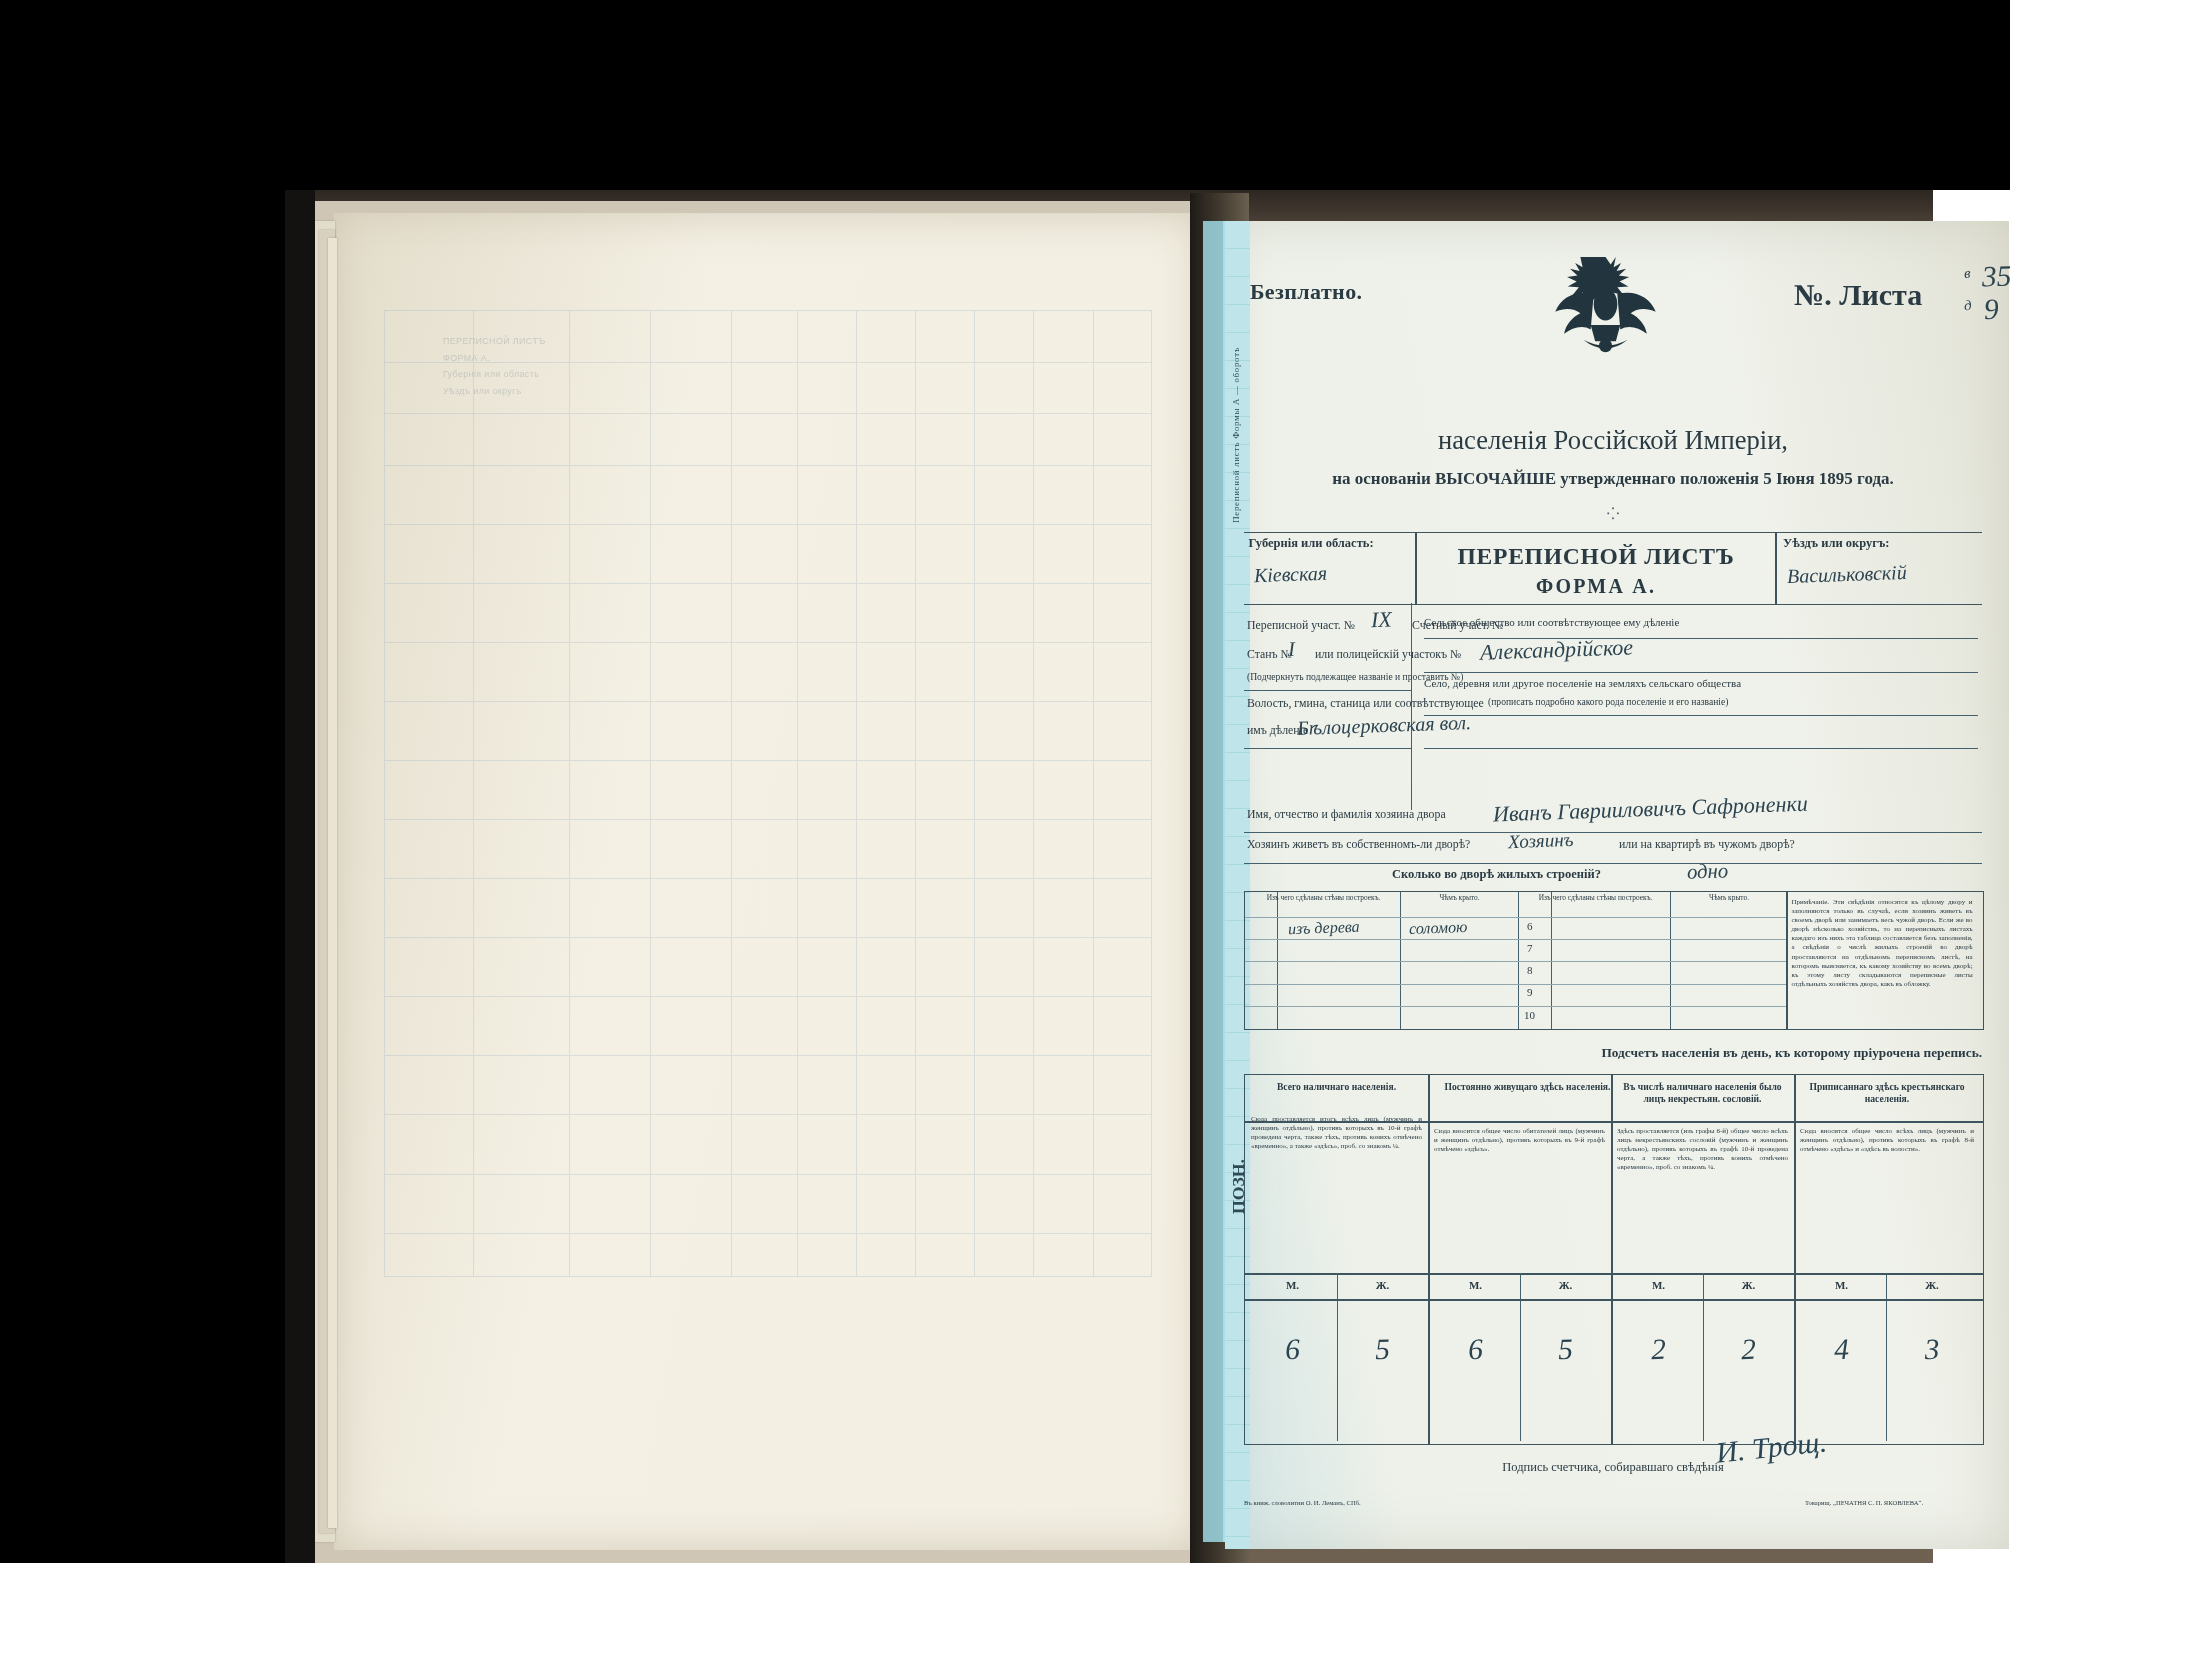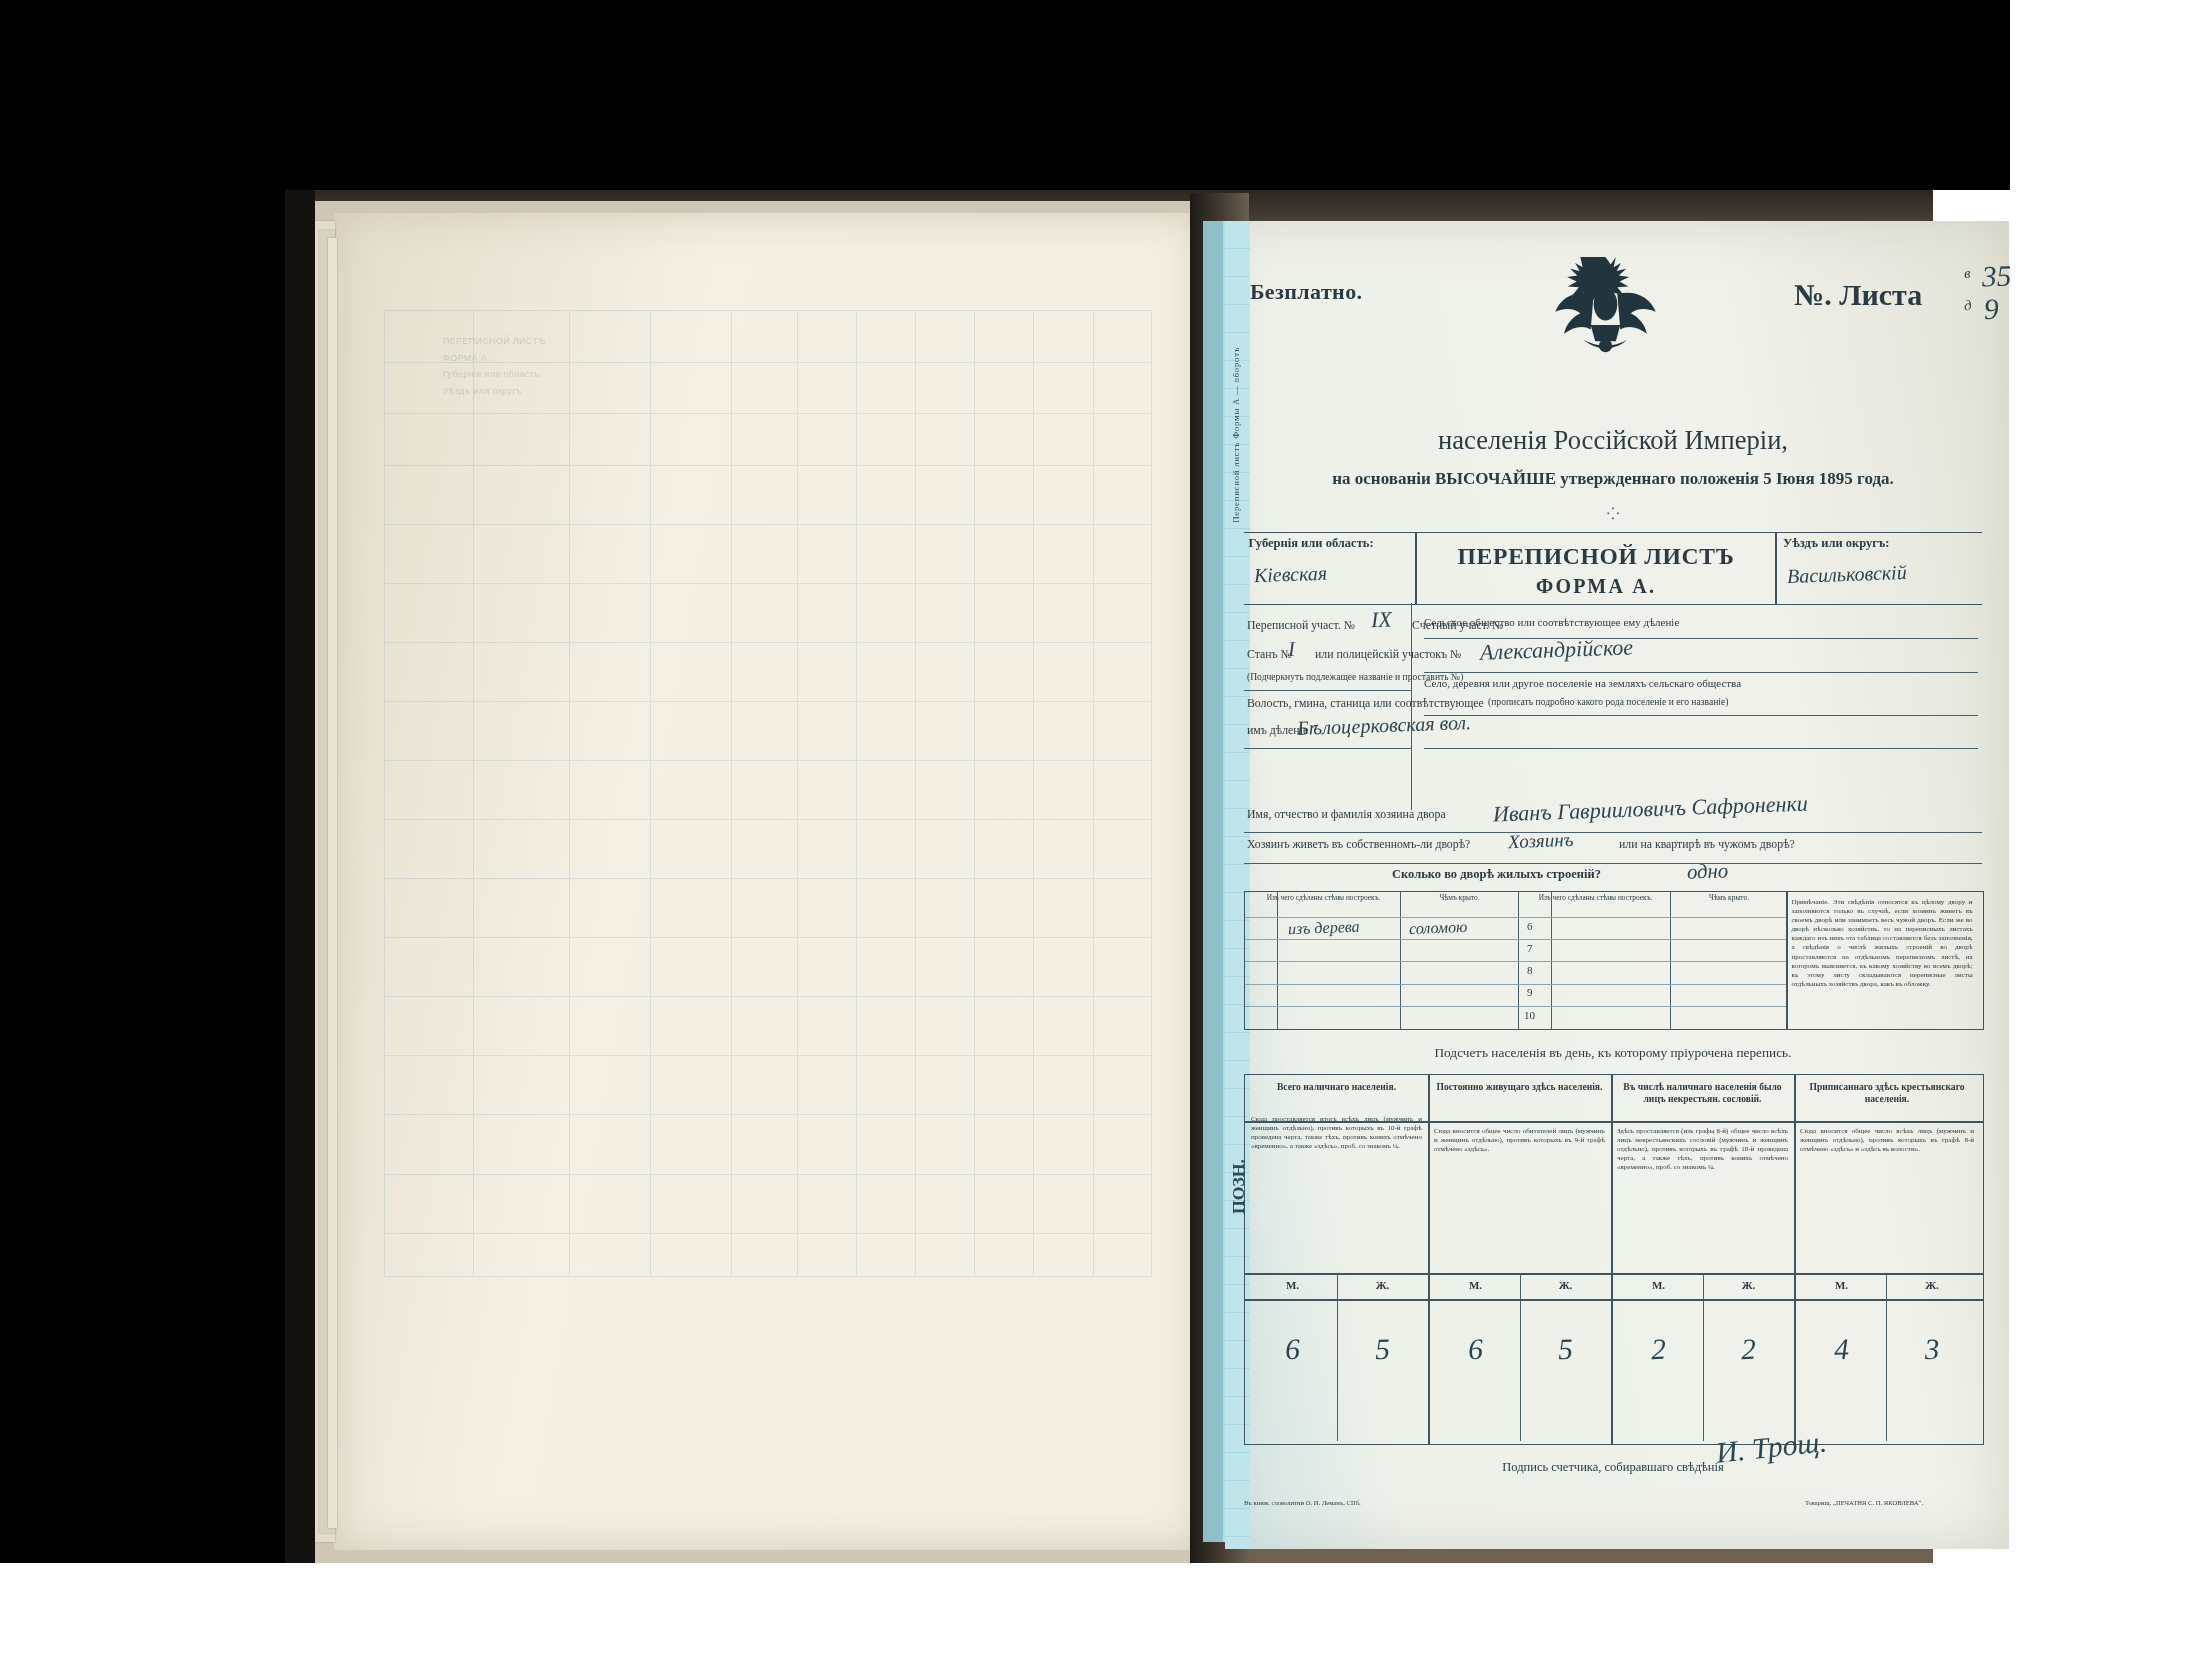--- a/index.html
+++ b/index.html
@@ -99,22 +99,22 @@
   
   #btable{position:absolute;left:0;top:647px;width:738px;height:137px;
        border:1.5px solid #3e545e;}
   #btable .hcell{position:absolute;top:0;height:25px;font-size:7.4px;text-align:center;
        line-height:1.15;padding-top:2.2px;box-sizing:border-box;}
   #btable .col{position:absolute;top:0;bottom:0;width:0.7px;background:#44606c;}
   #btable .row{position:absolute;left:0;right:0;height:0.7px;background:#8fa6ae;}
   #note{position:absolute;left:542px;top:3px;width:190px;font-size:7px;line-height:1.3;
        text-align:justify;padding:3px 4.4px;box-sizing:border-box;}
 
-  #podschet{position:absolute;left:0;top:801px;width:738px;text-align:center;
-       font-size:13.3px;font-weight:normal;}
+  #podschet{position:absolute;left:0;top:801px;width:738px;text-align:right;
+       font-size:13.3px;font-weight:bold;}
 
   
   #ptable{position:absolute;left:0;top:830px;width:738px;height:369px;
        border:1.5px solid #3e545e;}
   #ptable .vb{position:absolute;top:0;bottom:0;width:1.5px;background:#3e545e;}
   #ptable .vs{position:absolute;width:0.7px;background:#44606c;}
   #ptable .hb{position:absolute;left:0;right:0;height:1.5px;background:#3e545e;}
   .ghead{position:absolute;text-align:center;font-size:9.6px;font-weight:bold;line-height:1.25;}
   .gbody{position:absolute;font-size:7px;line-height:1.28;text-align:justify;}
   .mg{position:absolute;text-align:center;font-size:11px;font-weight:bold;}
@@ -330,21 +330,21 @@
     </div>
 
     <div id="podschet">Подсчетъ населенія въ день, къ которому пріурочена перепись.</div>
 
     <div id="ptable">
       <div class="vb" style="left:183px"></div>
       <div class="vb" style="left:366px"></div>
       <div class="vb" style="left:549px"></div>
 
       <div class="ghead" style="left:3px;top:5.9px;width:177px;">Всего наличнаго населенія.</div>
-      <div class="ghead" style="left:186px;top:5.9px;width:177px;text-align:center;">Постоянно живущаго здѣсь населенія.</div>
+      <div class="ghead" style="left:194px;top:5.9px;width:177px;text-align:center;">Постоянно живущаго здѣсь населенія.</div>
       <div class="ghead" style="left:369px;top:5.9px;width:177px;">Въ числѣ наличнаго населенія было лицъ некрестьян. сословій.</div>
       <div class="ghead" style="left:552px;top:5.9px;width:180px;">Приписаннаго здѣсь крестьянскаго населенія.</div>
 
       <div class="hb" style="top:46px;"></div>
 
       <div class="gbody" style="left:5.9px;top:40px;width:171px;">Сюда проставляется итогъ всѣхъ лицъ (мужчинъ и женщинъ отдѣльно), противъ которыхъ въ 10-й графѣ проведена черта, также тѣхъ, противъ конихъ отмѣчено «временно», а также «здѣсь», проб. со знакомъ ¼.</div>
       <div class="gbody" style="left:189px;top:52px;width:171px;">Сюда вносится общее число обитателей лицъ (мужчинъ и женщинъ отдѣльно), противъ которыхъ въ 9-й графѣ отмѣчено «здѣсь».</div>
       <div class="gbody" style="left:372px;top:52px;width:171px;">Здѣсь проставляется (изъ графы 6-й) общее число всѣхъ лицъ некрестьянскихъ сословій (мужчинъ и женщинъ отдѣльно), противъ которыхъ въ графѣ 10-й проведена черта, а также тѣхъ, противъ конихъ отмѣчено «временно», проб. со знакомъ ¼.</div>
       <div class="gbody" style="left:555px;top:52px;width:174px;">Сюда вносится общее число всѣхъ лицъ (мужчинъ и женщинъ отдѣльно), противъ которыхъ въ графѣ 8-й отмѣчено «здѣсь» и «здѣсь въ волости».</div>
 

